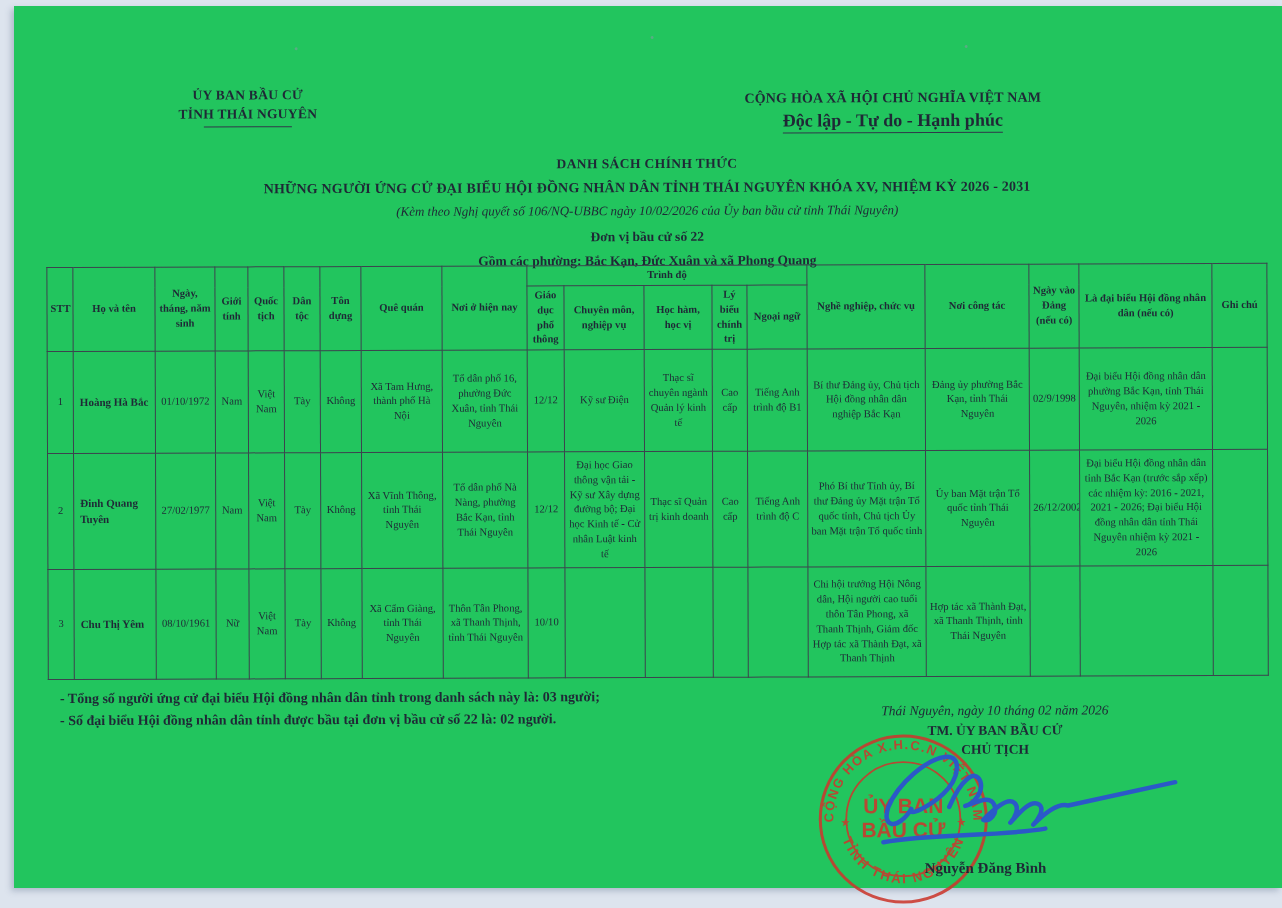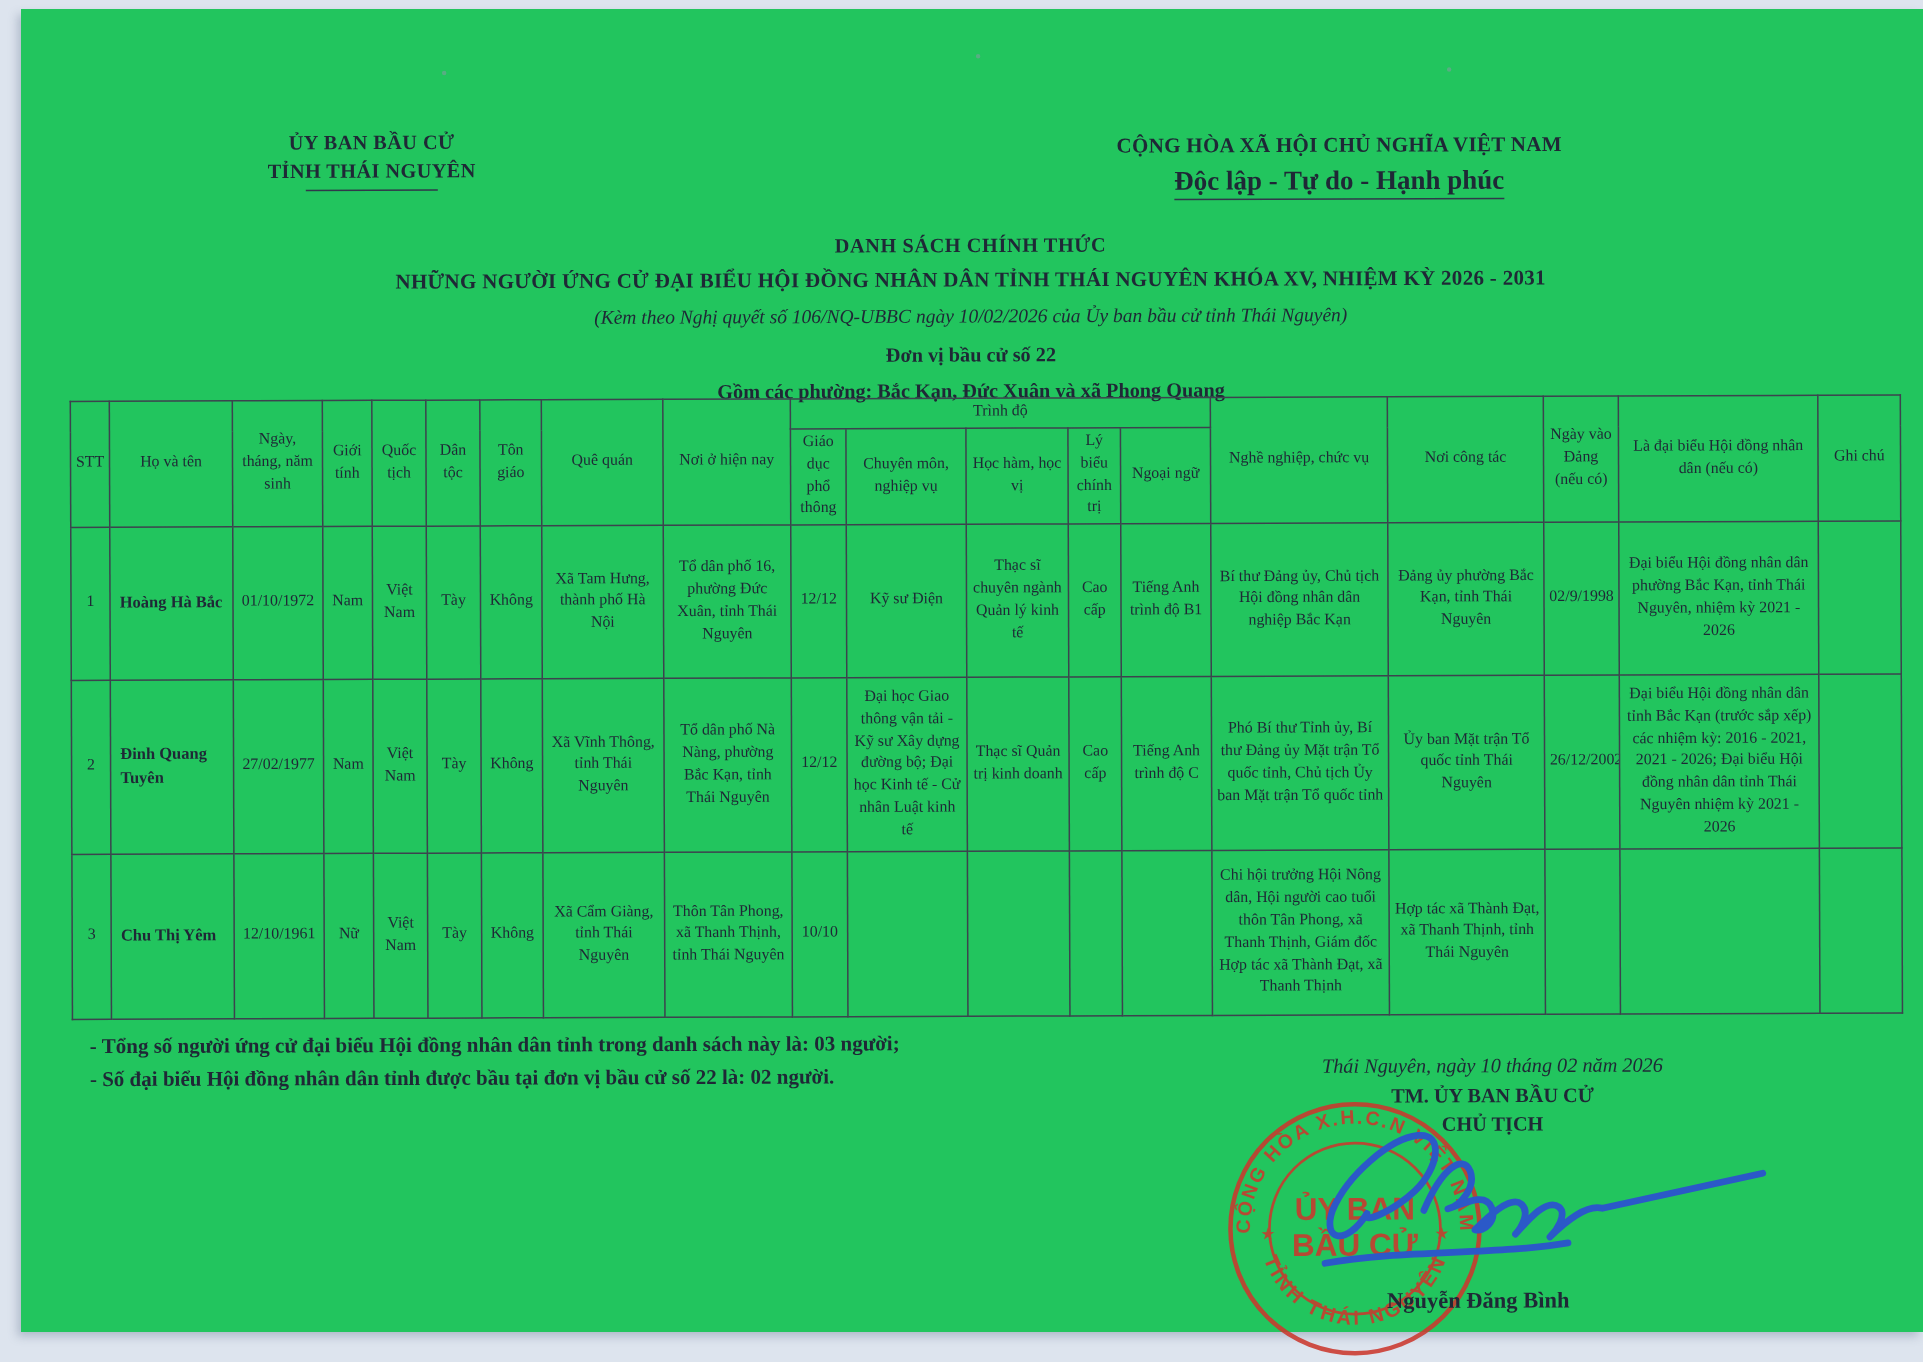--- a/index.html
+++ b/index.html
@@ -29,21 +29,21 @@
   .title .t1{font-weight:bold;font-size:13.5px;letter-spacing:.4px;}
   .title .t2{font-weight:bold;font-size:14px;letter-spacing:.2px;margin-top:2px;}
   .title .t3{font-style:italic;font-size:13px;margin-top:2px;}
   .title .t4{font-weight:bold;font-size:13.5px;margin-top:6px;}
   .title .t5{font-weight:bold;font-size:13.5px;margin-top:3px;}
   
   .tbl-wrap{position:absolute;left:33px;top:259px;}
   table{border-collapse:collapse;table-layout:fixed;width:1220px;background:transparent;}
   th,td{border:1.2px solid #3c434e;vertical-align:middle;text-align:center;
     padding:2px 3px;font-size:10.6px;line-height:1.4;overflow:hidden;}
-  thead th{font-weight:normal;font-size:10.6px;}
+  thead th{font-weight:bold;font-size:10.6px;}
   tr.hr1{height:20px;}
   tr.hr2{height:52px;}
   tr.r1{height:102px;}
   tr.r2{height:116px;}
   tr.r3{height:110px;}
   td.cname{font-weight:bold;text-align:left;padding-left:6px;font-size:11px;}
   
   .notes{position:absolute;left:45px;top:680px;font-weight:bold;font-size:14px;line-height:1.6;}
   
   .sig{position:absolute;left:760px;top:698px;width:440px;text-align:center;}
@@ -111,21 +111,21 @@
       <col style="width:55px">
     </colgroup>
     <thead>
       <tr class="hr1">
         <th rowspan="2">STT</th>
         <th rowspan="2">Họ và tên</th>
         <th rowspan="2">Ngày, tháng, năm sinh</th>
         <th rowspan="2">Giới tính</th>
         <th rowspan="2">Quốc tịch</th>
         <th rowspan="2">Dân tộc</th>
-        <th rowspan="2">Tôn giáo</th>
+        <th rowspan="2">Tôn dựng</th>
         <th rowspan="2">Quê quán</th>
         <th rowspan="2">Nơi ở hiện nay</th>
         <th colspan="5">Trình độ</th>
         <th rowspan="2">Nghề nghiệp, chức vụ</th>
         <th rowspan="2">Nơi công tác</th>
         <th rowspan="2">Ngày vào Đảng (nếu có)</th>
         <th rowspan="2">Là đại biểu Hội đồng nhân dân (nếu có)</th>
         <th rowspan="2">Ghi chú</th>
       </tr>
       <tr class="hr2">
@@ -175,21 +175,21 @@
         <td>Tiếng Anh trình độ C</td>
         <td>Phó Bí thư Tỉnh ủy, Bí thư Đảng ủy Mặt trận Tổ quốc tỉnh, Chủ tịch Ủy ban Mặt trận Tổ quốc tỉnh</td>
         <td>Ủy ban Mặt trận Tổ quốc tỉnh Thái Nguyên</td>
         <td>26/12/2002</td>
         <td>Đại biểu Hội đồng nhân dân tỉnh Bắc Kạn (trước sắp xếp) các nhiệm kỳ: 2016 - 2021, 2021 - 2026; Đại biểu Hội đồng nhân dân tỉnh Thái Nguyên nhiệm kỳ 2021 - 2026</td>
         <td></td>
       </tr>
       <tr class="r3">
         <td>3</td>
         <td class="cname">Chu Thị Yêm</td>
-        <td>12/10/1961</td>
+        <td>08/10/1961</td>
         <td>Nữ</td>
         <td>Việt Nam</td>
         <td>Tày</td>
         <td>Không</td>
         <td>Xã Cẩm Giàng, tỉnh Thái Nguyên</td>
         <td>Thôn Tân Phong, xã Thanh Thịnh, tỉnh Thái Nguyên</td>
         <td>10/10</td>
         <td></td>
         <td></td>
         <td></td>

